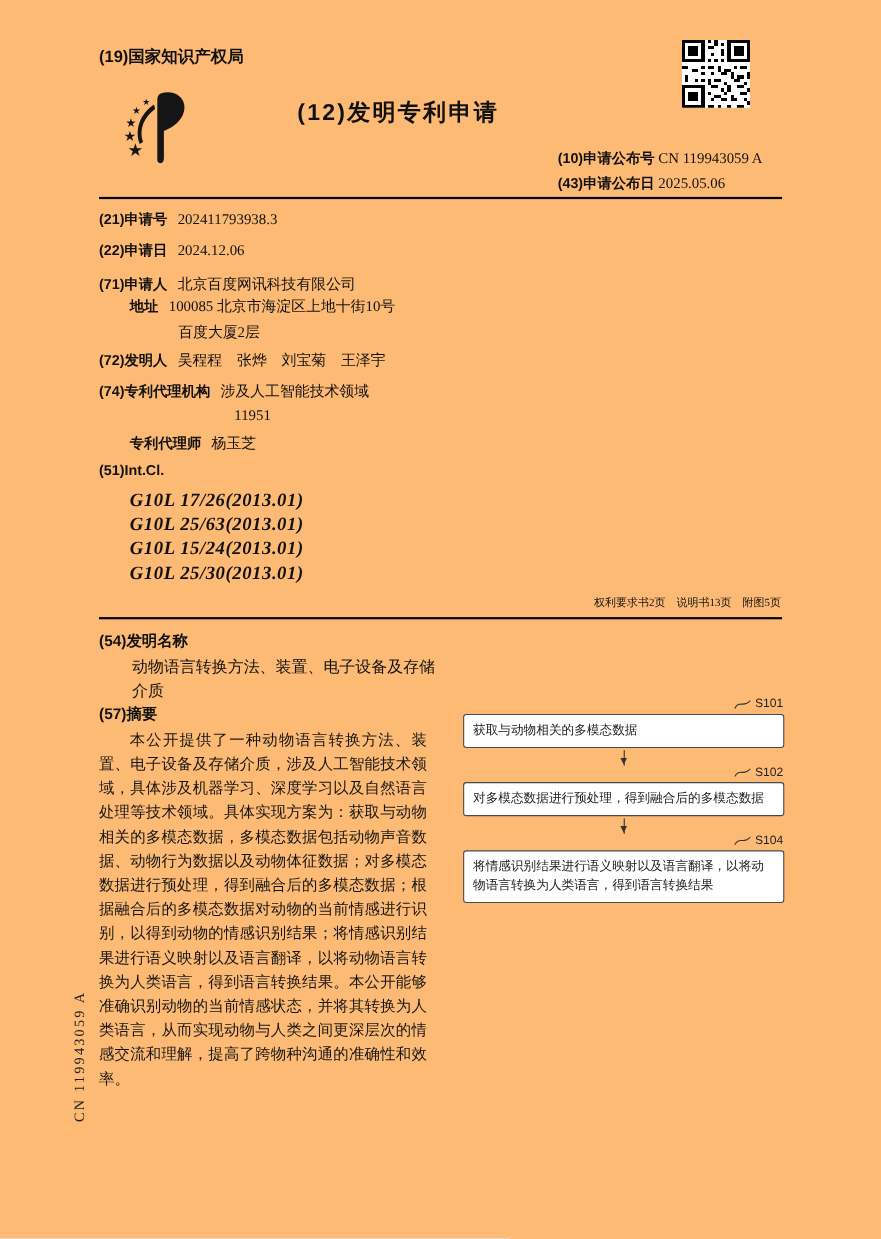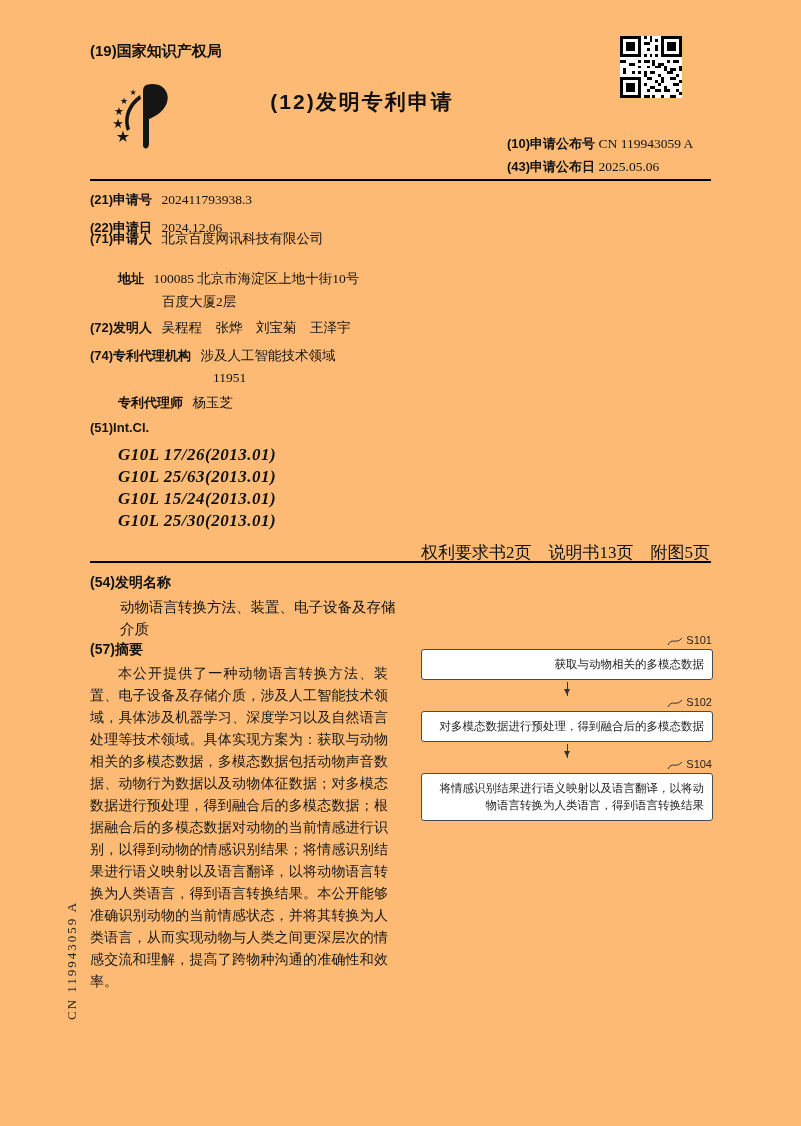--- a/index.html
+++ b/index.html
@@ -13,34 +13,34 @@
   .lbl { font-family:"Liberation Sans","DejaVu Sans",sans-serif; font-weight:bold; }
   .nowrap { white-space:nowrap; }
   .rule { position:absolute; left:90px; width:621px; height:2px; background:#000; }
   .office { left:90px; top:42px; font-size:15px; }
   .doc-type { left:0; top:88px; width:724px; text-align:center; font-size:21px; letter-spacing:2px; }
   .pub-block { left:507px; top:132px; font-size:13.5px; line-height:23px; }
   .pub-block .lbl { font-size:13px; }
   .row { position:absolute; font-size:13.5px; white-space:nowrap; }
   .row .lbl { font-size:13px; margin-right:6px; }
   .intcl-item { font-style:italic; font-weight:bold; font-size:17px; letter-spacing:0.5px; }
-  .pages-info { left:300px; top:541px; width:410px; text-align:right; font-size:17px; }
+  .pages-info { left:300px; top:541px; width:410px; text-align:right; font-size:10px; }
   .title-label { left:90px; top:574px; font-size:14px; }
   .title-text { left:120px; top:596px; width:286px; font-size:14.5px; line-height:22px; }
   .abstract-label { left:90px; top:641px; font-size:14px; }
   .abstract-text {
     left:90px; top:663px; width:298px; font-size:14px; line-height:22px;
     text-align:justify; text-indent:2em; color:#161616;
   }
   .flow { position:absolute; left:421px; top:634px; width:292px; }
   .step-tag { text-align:right; font-size:11px; height:15px; line-height:13px; padding-right:1px;
               font-family:"Liberation Sans","DejaVu Sans",sans-serif; color:#222; }
   .tag-curve { vertical-align:middle; margin-right:3px; }
   .step-box { border:1.2px solid #4a4a4a; border-radius:3px; padding:6px 8px; font-size:11.5px;
-              line-height:17px; text-align:right; color:#222; background:#fff; }
+              line-height:17px; text-align:left; color:#222; background:#fff; }
   .step-arrow { width:1px; height:14px; background:#333; margin:2px auto 0; position:relative; }
   .step-arrow::after { content:''; position:absolute; bottom:-2px; left:-3px;
                        border:3.5px solid transparent; border-top:6px solid #333; }
   .side-text { left:64px; top:1020px; transform-origin:0 0; transform:rotate(-90deg);
                font-size:13px; letter-spacing:2px; white-space:nowrap; color:#222; }
   .qr { left:620px; top:36px; }
   .logo { left:110px; top:78px; }
 </style>
 </head>
 <body>
@@ -150,21 +150,21 @@
   <div class="row" style="left:90px; top:191px">
     <span class="lbl">(21)申请号</span>
     <span>202411793938.3</span>
   </div>
 
   <div class="row" style="left:90px; top:219px">
     <span class="lbl">(22)申请日</span>
     <span>2024.12.06</span>
   </div>
 
-  <div class="row" style="left:90px; top:230px">
+  <div class="row" style="left:90px; top:250px">
     <span class="lbl">(71)申请人</span>
     <span>北京百度网讯科技有限公司</span>
   </div>
   <div class="row" style="left:118px; top:270px">
     <span class="lbl">地址</span>
     <span>100085 北京市海淀区上地十街10号</span>
   </div>
   <div class="row" style="left:162px; top:293px">
     <span>百度大厦2层</span>
   </div>

